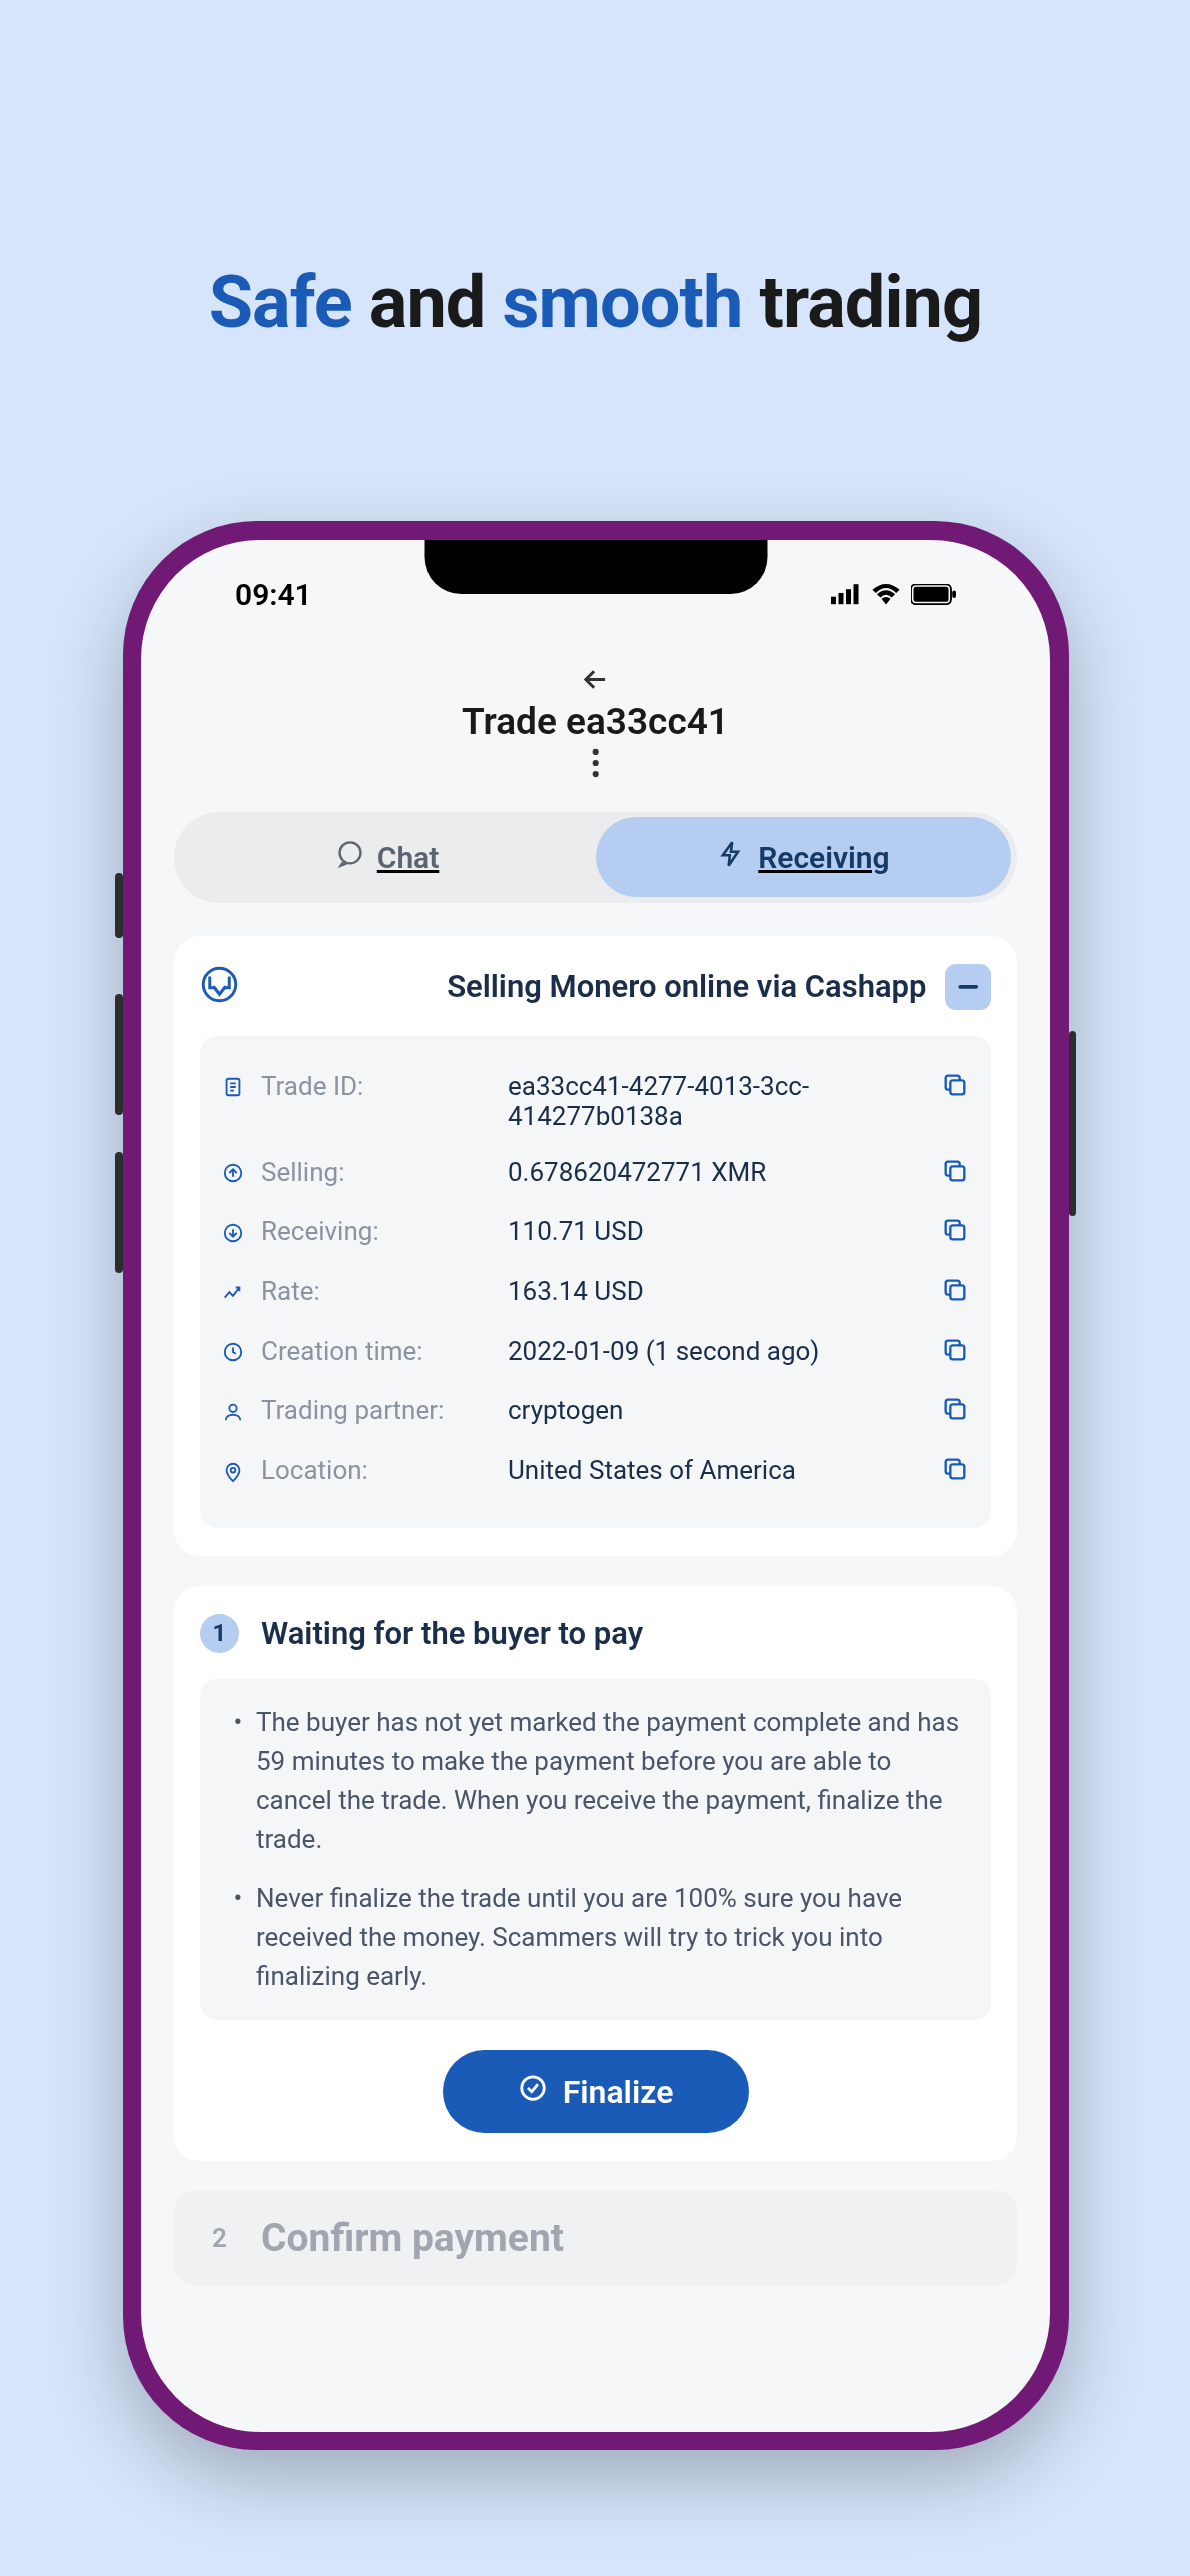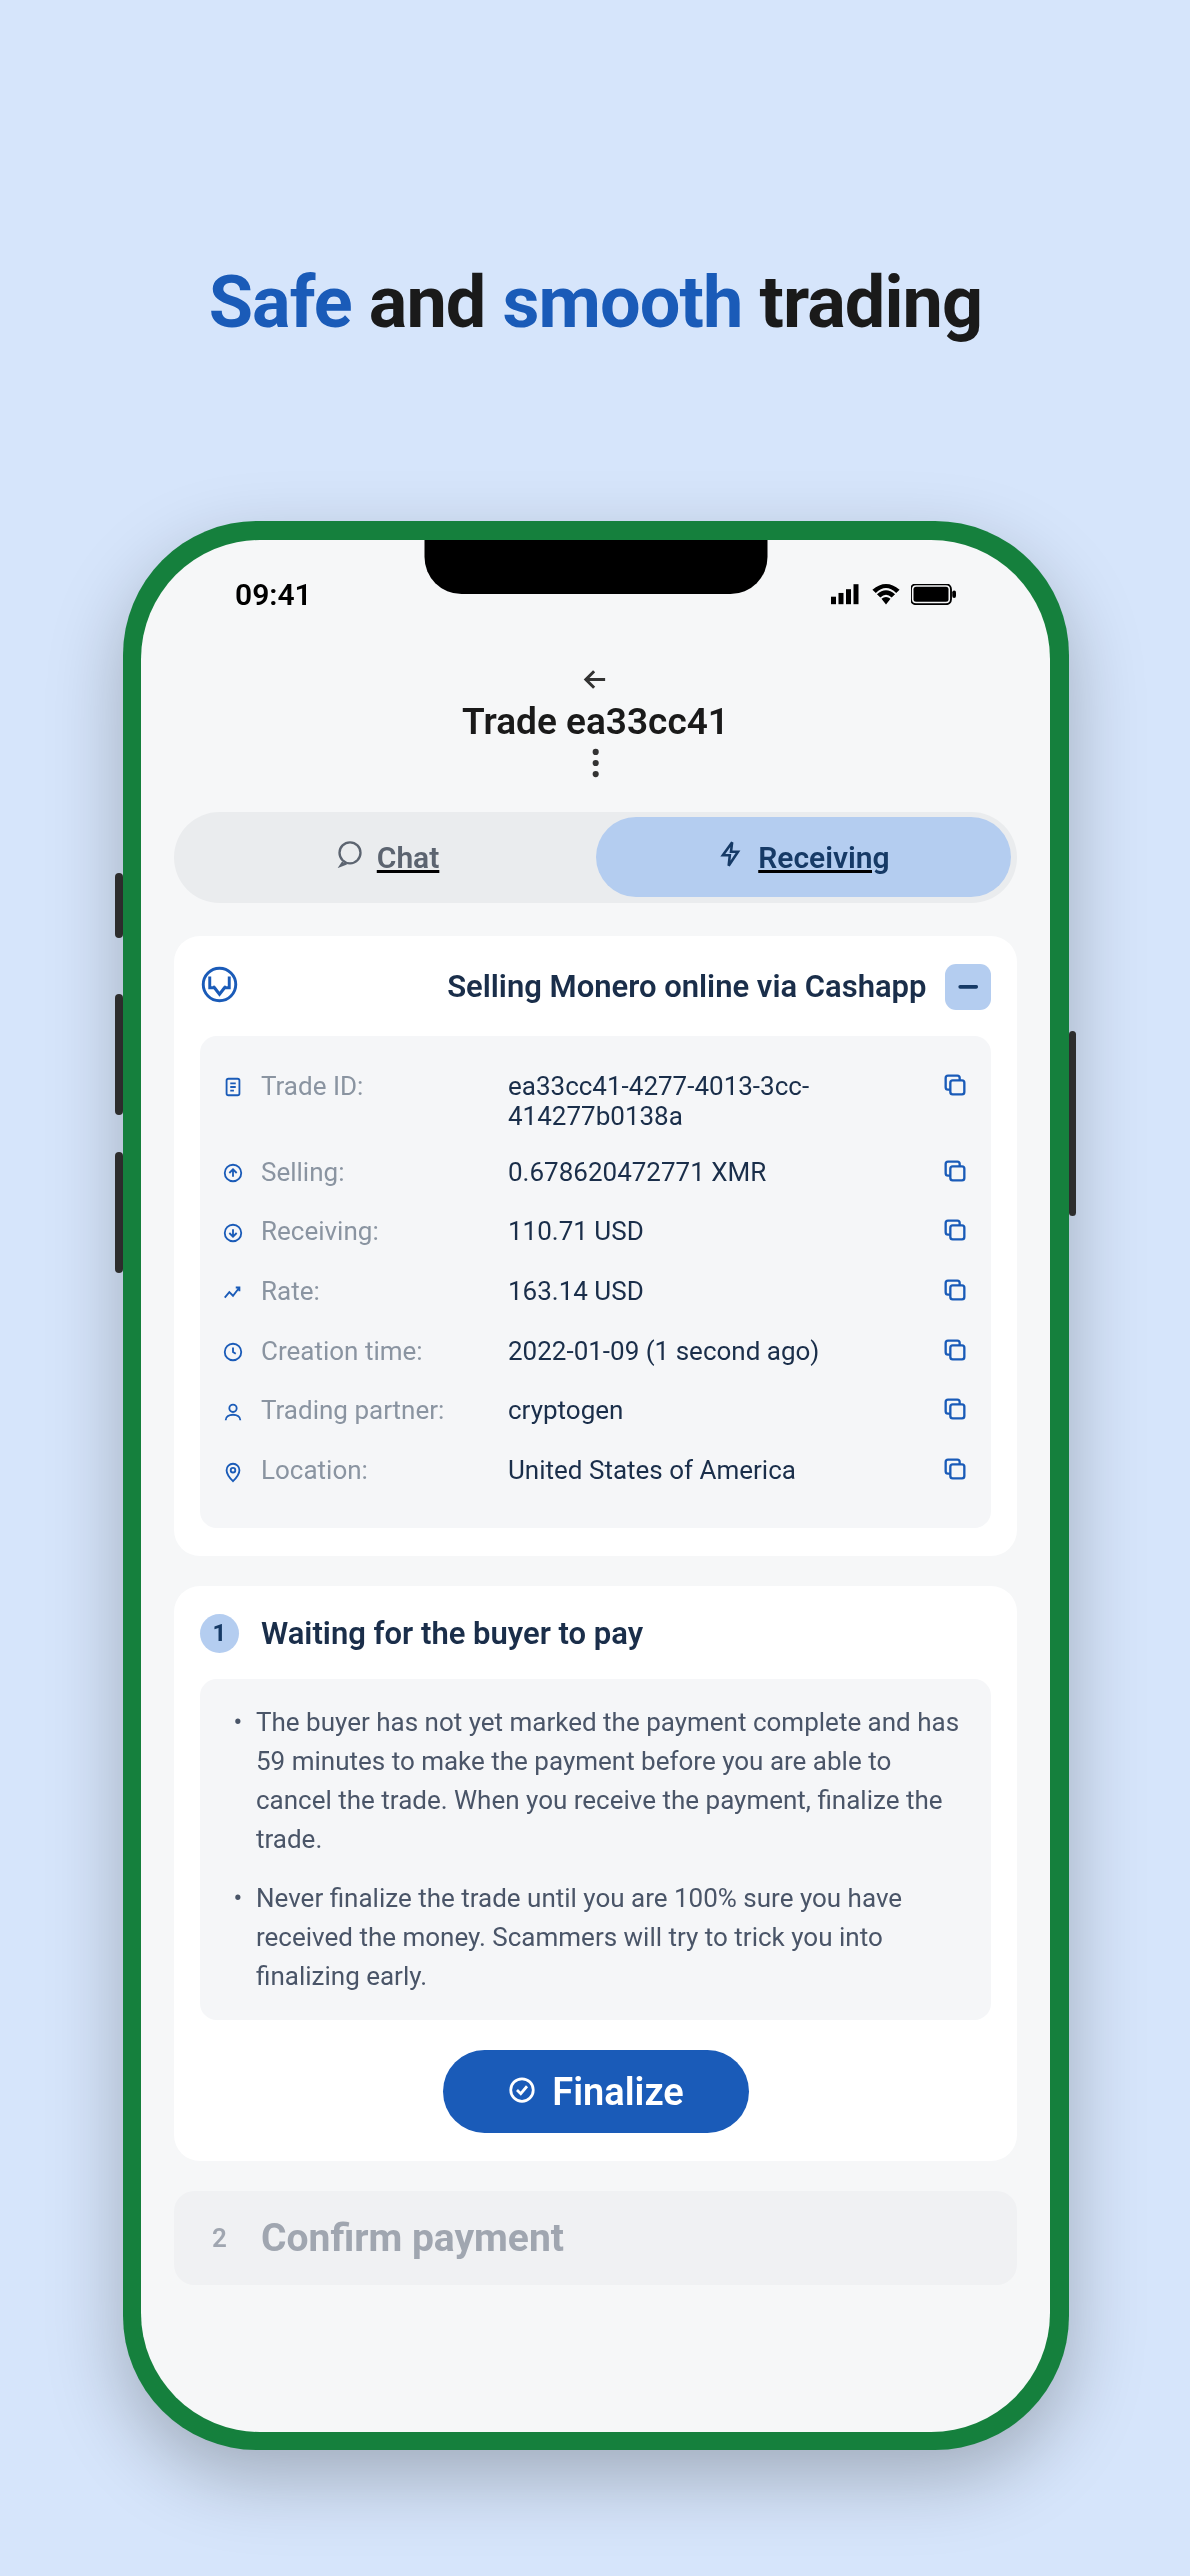--- a/index.html
+++ b/index.html
@@ -23,21 +23,21 @@
 .headline .accent { color: #1a5bb8; }
 .phone-wrap {
   position: relative;
   width: 946px;
   height: 1929px;
 }
 .phone-frame {
   position: absolute;
   inset: 0;
   border-radius: 134px;
-  background: #15803d;
+  background: #701a75;
   box-shadow: 0 28px 74px rgba(0,0,0,.25);
 }
 .phone-screen {
   position: absolute;
   top: 18.5px; left: 18.5px; right: 18.5px; bottom: 18.5px;
   background: #f6f7f8;
   border-radius: 119px;
   overflow: hidden;
   padding: 0 33px;
 }
@@ -239,21 +239,21 @@
   margin: 0 auto;
   background: #1a5bb8;
   color: #fff;
   width: 306px;
   height: 83px;
   border-radius: 45px;
   display: flex;
   align-items: center;
   justify-content: center;
   gap: 15px;
-  font-size: 38px;
+  font-size: 32px;
   font-weight: 600;
 }
 
 .step2 {
   display: flex;
   align-items: center;
   gap: 22px;
   padding: 24px 26px;
   background: #f0f1f3;
   border-radius: 20.4px;

